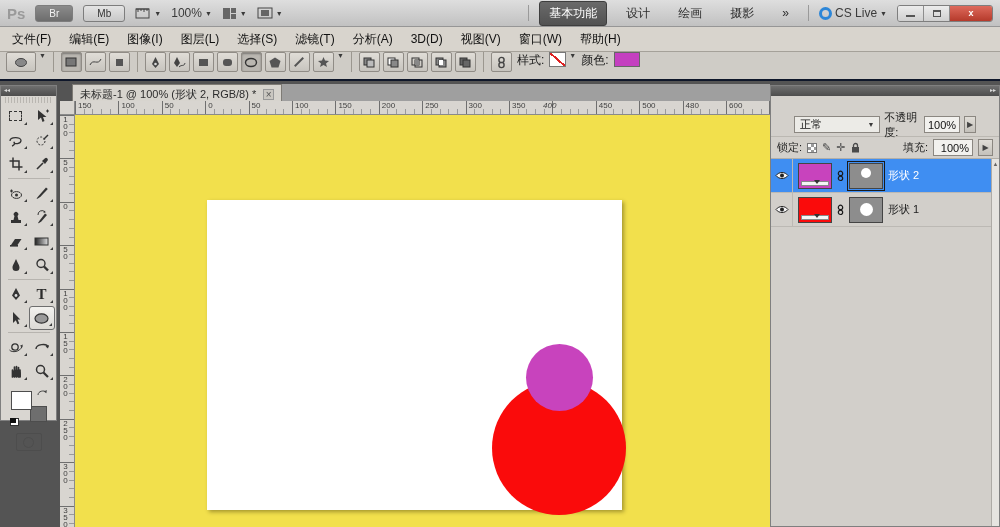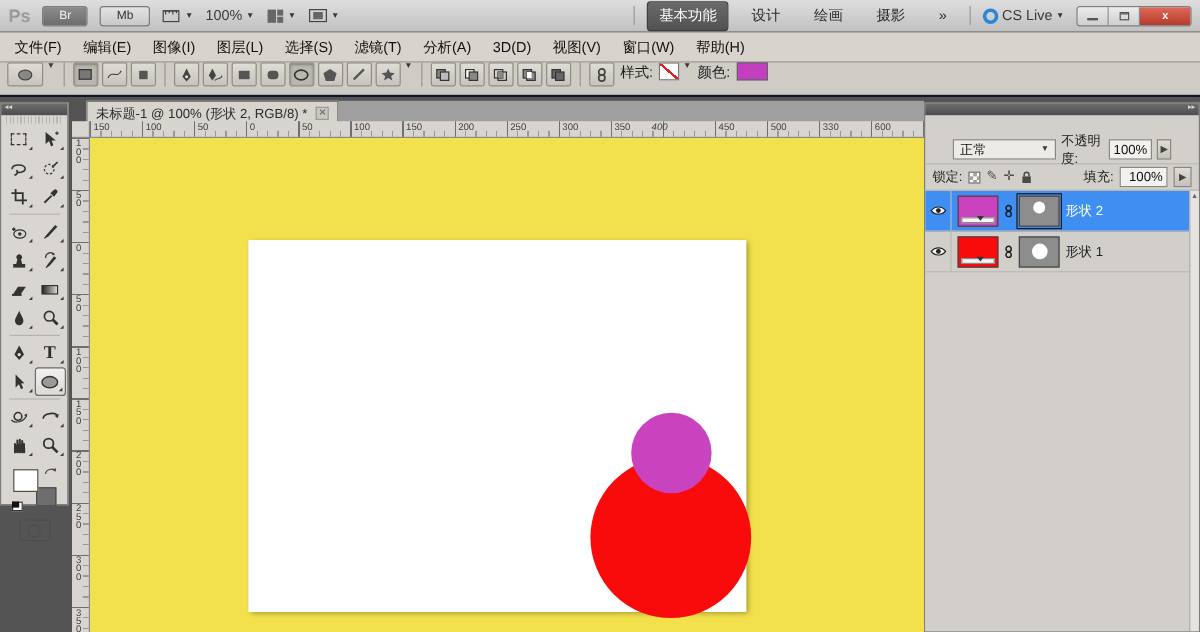--- a/index.html
+++ b/index.html
@@ -501,21 +501,21 @@
           <span class="rlh" style="left: 174.6px;">50</span>
           <span class="rlh" style="left: 218px;">100</span>
           <span class="rlh" style="left: 261.4px;">150</span>
           <span class="rlh" style="left: 304.8px;">200</span>
           <span class="rlh" style="left: 348.2px;">250</span>
           <span class="rlh" style="left: 391.6px;">300</span>
           <span class="rlh" style="left: 435px;">350</span>
           <span class="rlh" style="left: 466px; font-style: italic;">400</span>
           <span class="rlh" style="left: 521.8px;">450</span>
           <span class="rlh" style="left: 565.2px;">500</span>
-          <span class="rlh" style="left: 608.6px;">330</span>
+          <span class="rlh" style="left: 608.6px;">480</span>
           <span class="rlh" style="left: 652px;">600</span>
         </div>
       <div id="v-ruler">
           <span class="rlv" style="top: -2px;">100</span>
           <span class="rlv" style="top: 41.4px;">50</span>
           <span class="rlv" style="top: 84.8px;">0</span>
           <span class="rlv" style="top: 128.2px;">50</span>
           <span class="rlv" style="top: 171.6px;">100</span>
           <span class="rlv" style="top: 215px;">150</span>
           <span class="rlv" style="top: 258.4px;">200</span>

